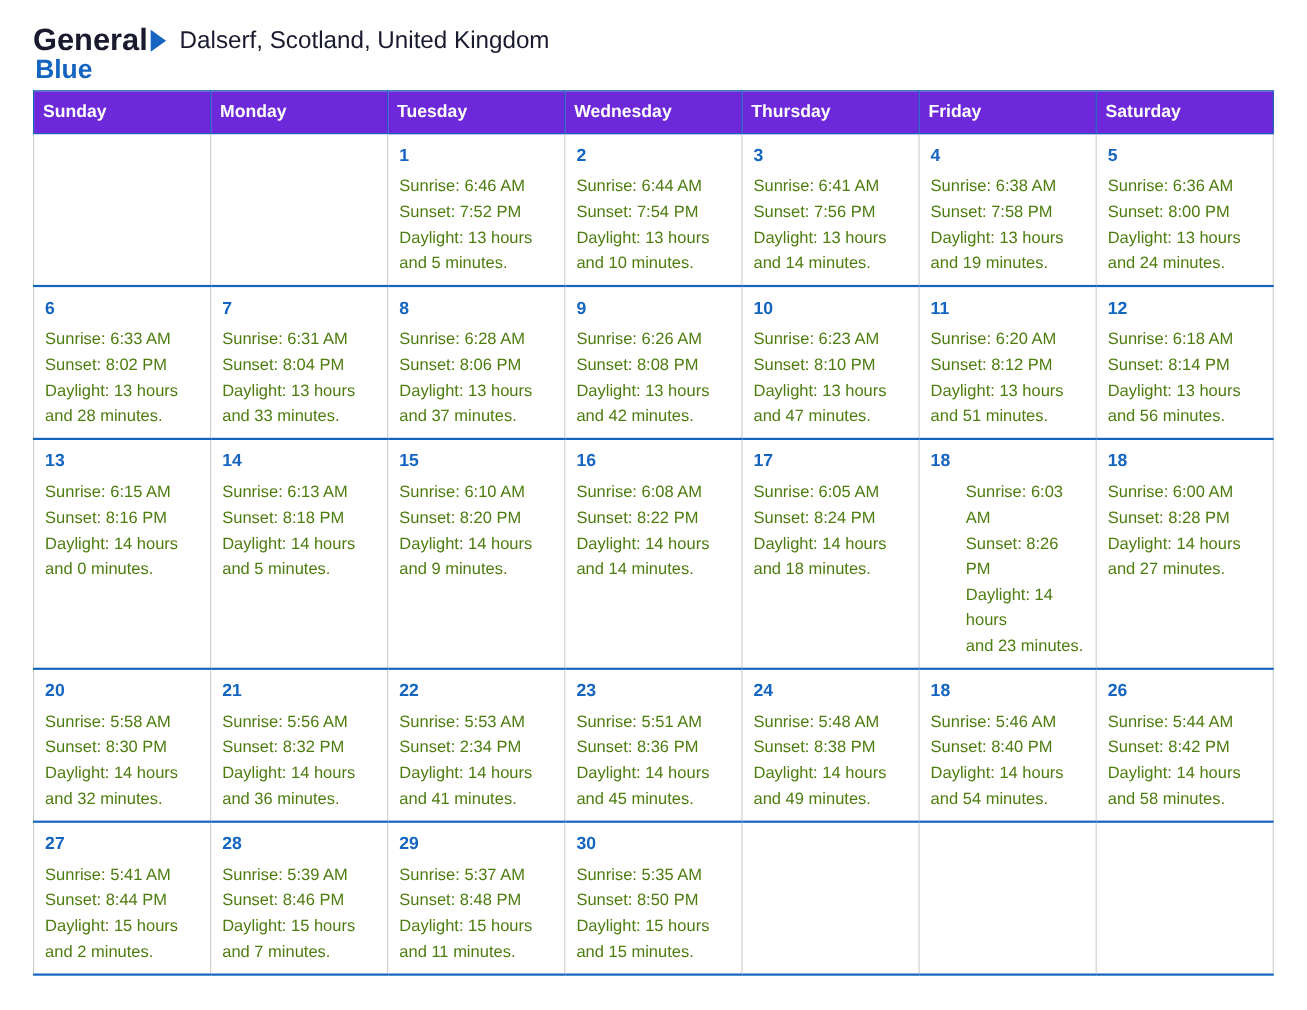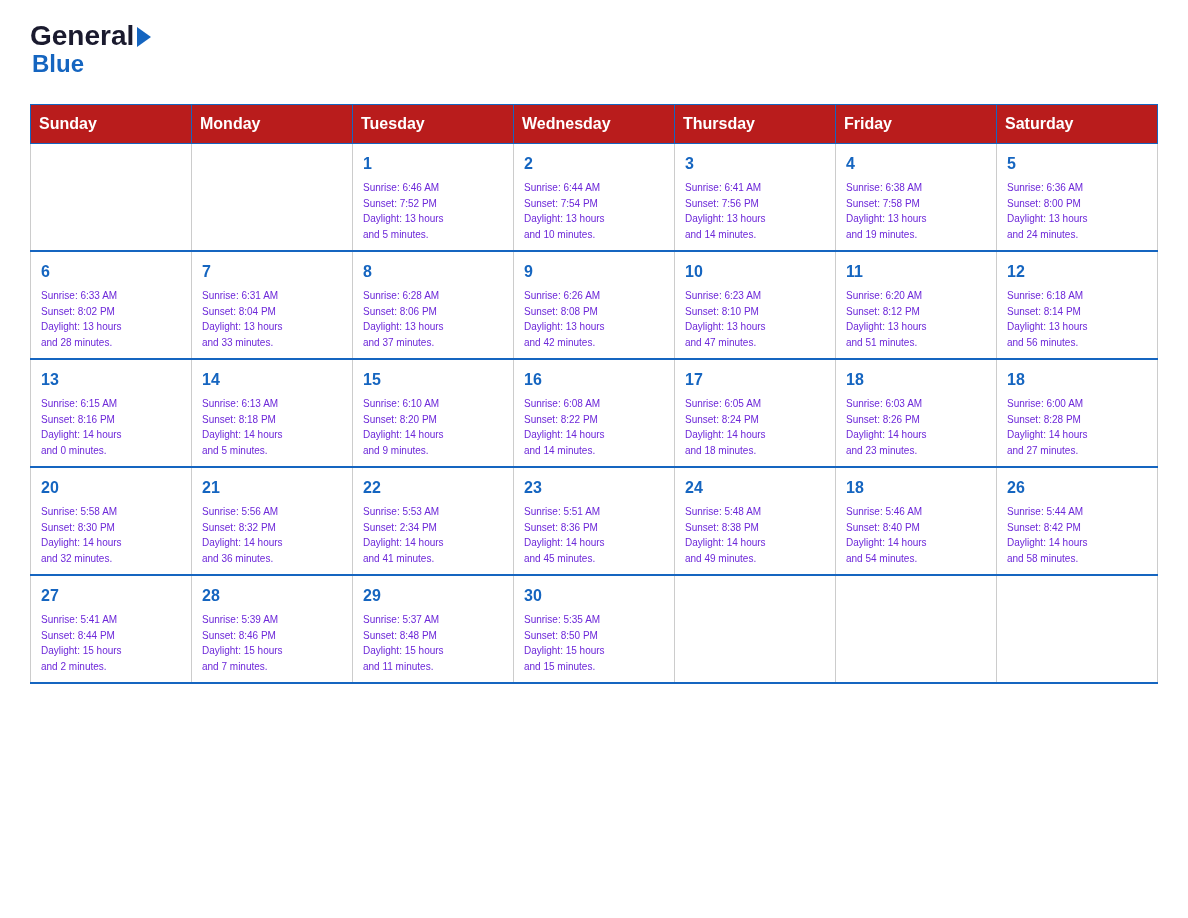--- a/index.html
+++ b/index.html
@@ -7,21 +7,21 @@
       font-family: Arial, sans-serif;
       background: #fff;
       width: 1188px;
       min-height: 918px;
       padding: 20px 30px;
     }
     .header-area {
       display: flex;
       justify-content: flex-start;
       align-items: flex-start;
-      margin-bottom: 28px;
+      margin-bottom: 6px;
       gap: 12px;
     }
     .logo-text-general {
       font-size: 28px;
       font-weight: bold;
       color: #1a1a2e;
       font-family: Arial, sans-serif;
     }
     .title-area {
       text-align: right;
@@ -36,21 +36,21 @@
       font-size: 22px;
       color: #1a1a2e;
       margin-top: 4px;
     }
     .calendar-table {
       width: 100%;
       border-collapse: collapse;
       border: 1px solid #ccc;
     }
     .calendar-table th {
-      background-color: #b91c1c;
+      background-color: #6d28d9;
       color: #fff;
       padding: 10px 8px;
       text-align: left;
       font-size: 16px;
       font-weight: bold;
       border: 1px solid #1565c0;
     }
     .calendar-table td {
       vertical-align: top;
       padding: 8px 10px;
@@ -62,22 +62,22 @@
       line-height: 1.5;
     }
     .day-number {
       font-size: 16px;
       color: #1565c0;
       font-weight: bold;
       display: block;
       margin-bottom: 4px;
     }
     .day-info {
-      color: #6d28d9;
-      font-size: 10px;
+      color: #4d7c0f;
+      font-size: 15px;
       line-height: 1.55;
     }
     .empty-cell {
       background: #fff;
     }
     .logo-wrapper {
       display: flex;
       flex-direction: column;
       align-items: flex-start;
     }
@@ -111,20 +111,21 @@
 
 <div class="header-area">
   <div class="logo-wrapper">
     <div class="logo-line1">
       <span class="logo-text-general">General</span>
       <span class="logo-triangle"></span>
     </div>
     <div class="logo-line2">Blue</div>
   </div>
   <div class="title-area">
+    <div class="location-title">Dalserf, Scotland, United Kingdom</div>
   </div>
 </div>
 
 <table class="calendar-table">
   <thead>
     <tr>
     <th>Sunday</th>
         <th>Monday</th>
         <th>Tuesday</th>
         <th>Wednesday</th>
@@ -255,21 +256,21 @@
         </td>
         <td>
           <span class="day-number">17</span>
           <div class="day-info" style="white-space: pre-line;">Sunrise: 6:05 AM
 Sunset: 8:24 PM
 Daylight: 14 hours
 and 18 minutes.</div>
         </td>
         <td>
           <span class="day-number">18</span>
-          <div class="day-info" style="white-space: pre-line;">Sunrise: 6:03 AM
+          <div class="day-info" style="white-space: pre-line; margin-left: 32px;">Sunrise: 6:03 AM
 Sunset: 8:26 PM
 Daylight: 14 hours
 and 23 minutes.</div>
         </td>
         <td>
           <span class="day-number">18</span>
           <div class="day-info" style="white-space: pre-line;">Sunrise: 6:00 AM
 Sunset: 8:28 PM
 Daylight: 14 hours
 and 27 minutes.</div>

